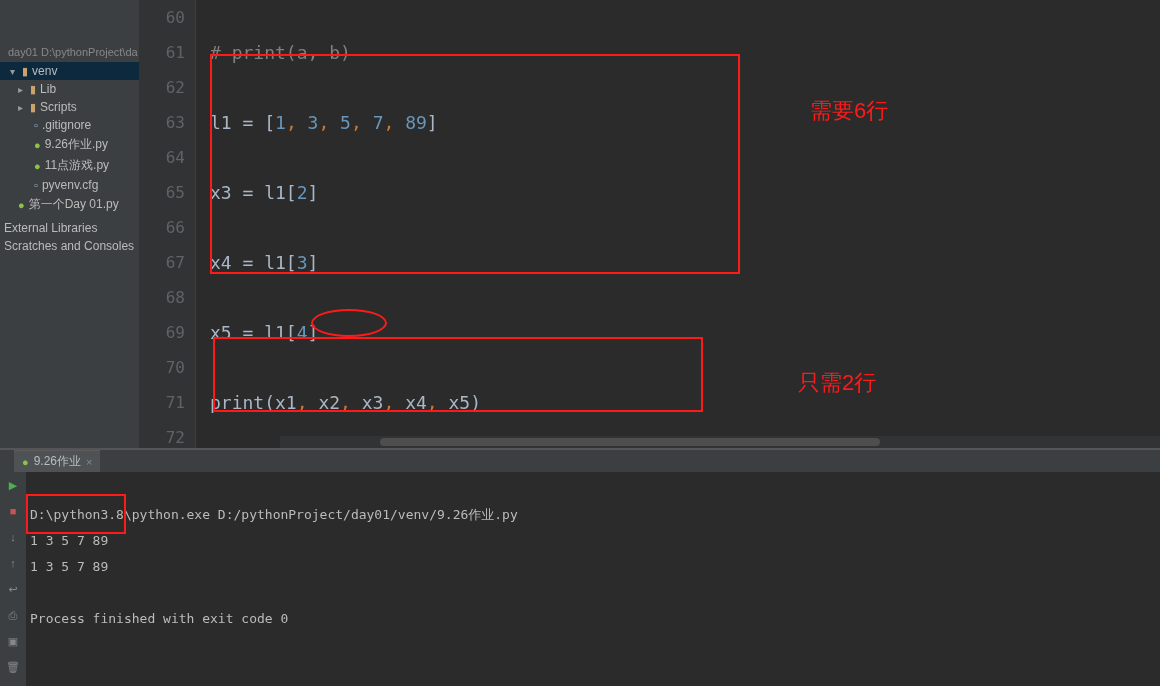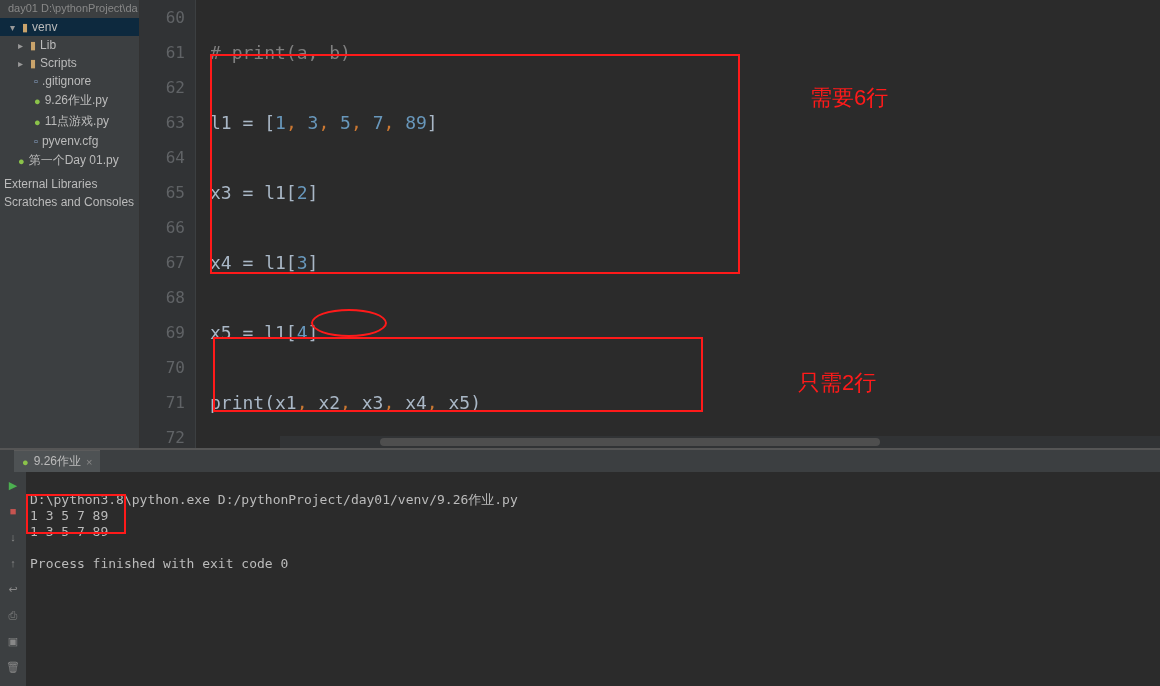--- a/index.html
+++ b/index.html
@@ -22,20 +22,21 @@
     color: #bbbbbb;
     font-size: 12px;
     border-right: 1px solid #323232;
     overflow: hidden;
   }
   .sidebar .project-title {
     padding: 2px 8px;
     font-size: 11px;
     color: #888;
     white-space: nowrap;
+    margin-top: 44px;
   }
   .tree {
     padding: 2px 0 4px 0;
   }
   .tree-item {
     padding: 2px 4px 2px 10px;
     display: flex;
     align-items: center;
     gap: 4px;
     white-space: nowrap;
@@ -92,21 +93,21 @@
   
   .box1 {
     position: absolute;
     left: 70px; top: 54px;
     width: 530px; height: 220px;
     border: 2px solid #ff1a1a;
     pointer-events: none;
   }
   .ann1 {
     position: absolute;
-    left: 670px; top: 83px;
+    left: 670px; top: 96px;
     color: #ff1a1a;
     font-size: 22px;
     font-family: "Microsoft YaHei", sans-serif;
   }
   .ellipse {
     position: absolute;
     left: 171px; top: 309px;
     width: 76px; height: 28px;
     border: 2px solid #ff1a1a;
     border-radius: 50%;
@@ -185,21 +186,21 @@
     color: #888;
     font-size: 11px;
     cursor: pointer;
   }
   .tool-btn.grn { color: #4caf50; }
   .tool-btn.red { color: #c75450; }
   .console {
     flex: 1;
     font-family: Consolas, monospace;
     font-size: 13px;
-    line-height: 16px;
+    line-height: 26px;
     padding: 4px 4px;
     color: #bbbbbb;
     white-space: pre;
     position: relative;
   }
   .out-box {
     position: absolute;
     left: 26px; top: 44px;
     width: 100px; height: 40px;
     border: 2px solid #ff1a1a;

